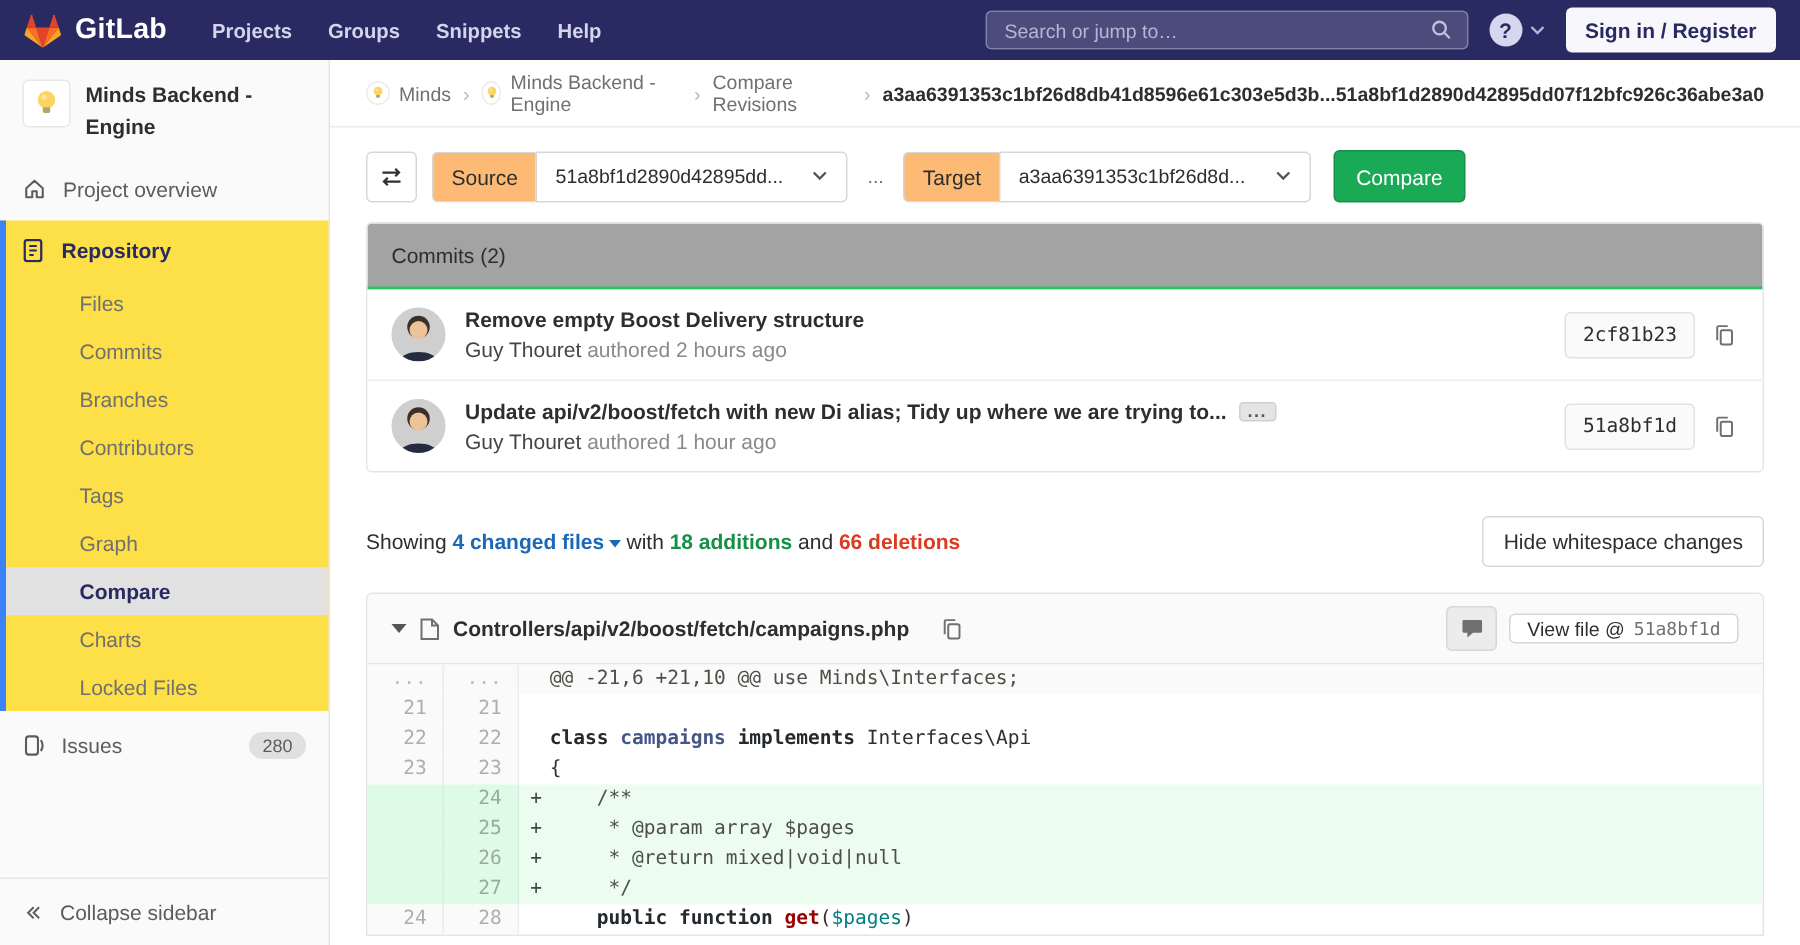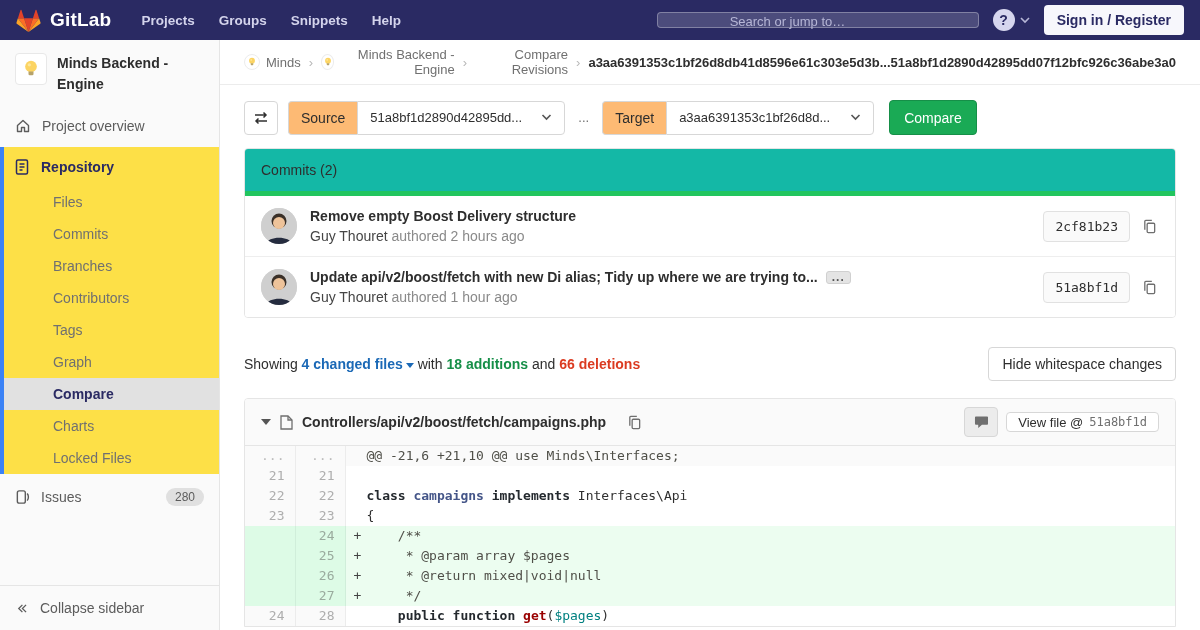--- a/index.html
+++ b/index.html
@@ -9,22 +9,22 @@
     font-family:"Liberation Sans", sans-serif;
     color:#303030; background:#fff; font-size:14px;
   }
   
   .navbar { height:40px; background:#2a2a63; display:flex; align-items:center; padding:0 16px; }
   .brand { display:flex; align-items:center; gap:9px; margin-right:18px; }
   .brand-text { color:#fff; font-size:19px; font-weight:bold; letter-spacing:.2px; }
   .nav-links { display:flex; align-items:center; }
   .nav-link { color:#d4d4ec; font-size:13.5px; font-weight:600; padding:0 12px; cursor:pointer; text-decoration:none; }
   .nav-right { margin-left:auto; display:flex; align-items:center; gap:14px; }
-  .search-box { width:322px; height:16px; background:rgba(255,255,255,.16); border:1px solid rgba(255,255,255,.30);
-    border-radius:4px; display:flex; align-items:center; padding:0 10px;flex-direction:column; }
+  .search-box { width:322px; height:26px; background:rgba(255,255,255,.16); border:1px solid rgba(255,255,255,.30);
+    border-radius:4px; display:flex; align-items:center; padding:0 10px; }
   .search-input { flex:1; background:transparent; border:0; outline:none; color:#e8e8f6; font-size:13px; font-family:"Liberation Sans",sans-serif; }
   .search-input::placeholder { color:#b6b6d6; }
   .help-wrap { display:flex; align-items:center; gap:5px; }
   .help-circle { width:22px; height:22px; border-radius:50%; background:#d6d6ee; color:#2a2a63;
     font-weight:bold; font-size:14px; display:flex; align-items:center; justify-content:center; }
   .signin-btn { background:#f7f7fc; color:#2a2a63; font-weight:bold; font-size:14px; border:0;
     border-radius:4px; padding:7px 13px; cursor:pointer; font-family:"Liberation Sans",sans-serif; }
   
   .layout { display:flex; height:590px; }
   
@@ -37,39 +37,39 @@
   .repo-block { background:#fde047; border-left:4px solid #3b82f6; }
   .repo-header { display:flex; gap:11px; align-items:center; padding:12px 15px 11px 11px; color:#2a2a63; font-weight:bold; font-size:14px; cursor:pointer; }
   .repo-sub { padding:8px 15px 8px 49px; font-size:14px; color:#707070; cursor:pointer; }
   .repo-sub.active { background:#e1e1e1; color:#2a2a63; font-weight:bold; }
   .issues-row { display:flex; align-items:center; gap:11px; padding:14px 15px; font-size:14px; color:#5c5c5c; cursor:pointer; }
   .count-badge { margin-left:auto; background:#e0e0e0; border-radius:10px; padding:2px 9px; font-size:12px; color:#5c5c5c; }
   .sidebar-footer { margin-top:auto; border-top:1px solid #e5e5e5; padding:14px 15px; display:flex; gap:11px; align-items:center; color:#5c5c5c; font-size:14px; cursor:pointer; }
   
   main { flex:1; overflow:hidden; background:#fff; }
   .breadcrumbs { display:flex; align-items:center; gap:8px; padding:0 24px; height:45px; border-bottom:1px solid #ececec; font-size:13px; color:#707070; }
-  .crumb { display:flex; align-items:center; gap:6px; cursor:pointer;text-align:right; }
+  .crumb { display:flex; align-items:center; gap:6px; cursor:pointer; }
   .crumb-avatar { width:16px; height:16px; border-radius:50%; border:1px solid #ececec; background:#fff; display:flex; align-items:center; justify-content:center; }
   .crumb-sep { color:#b8b8b8; font-size:13px; }
   .crumb-current { color:#2e2e2e; font-weight:600; }
   
   .compare-bar { display:flex; align-items:center; gap:10px; padding:15px 24px 0; }
   .swap-btn { width:34px; height:34px; border:1px solid #d7d7d7; border-radius:4px; background:#fff;
     display:flex; align-items:center; justify-content:center; cursor:pointer; }
   .input-group { display:flex; height:34px; }
   .ig-label { display:flex; align-items:center; padding:0 12px; background:#fdba74; border:1px solid #d7d7d7;
     border-right:0; border-radius:4px 0 0 4px; font-size:14px; color:#2e2e2e; }
   .ig-select { display:flex; align-items:center; justify-content:space-between; gap:14px; padding:0 12px;
     border:1px solid #d7d7d7; border-radius:0 4px 4px 0; background:#fff; font-size:13px; color:#2e2e2e; width:208px; cursor:pointer; }
   .dots-sep { color:#707070; font-size:13px; padding:0 3px; }
   .btn-green { background:#1aaa55; border:1px solid #168f48; color:#fff; font-size:14px; padding:0 14px; height:35px;
     border-radius:4px; margin-left:5px; cursor:pointer; font-family:"Liberation Sans",sans-serif; }
   
   .panel { margin:13px 24px 0; border:1px solid #e5e5e5; border-radius:4px; overflow:hidden; }
-  .panel-header { background:#14b8a6; border-bottom:5px solid #22c55e; padding:13px 16px; font-size:14px; color:#2e2e2e; }
+  .panel-header { background:#a3a3a3; border-bottom:2px solid #22c55e; padding:13px 16px; font-size:14px; color:#2e2e2e; }
   .commit-row { display:flex; align-items:center; padding:12px 16px; border-bottom:1px solid #eee; background:#fff; }
   .commit-row:last-child { border-bottom:0; }
   .commit-avatar { width:36px; height:36px; border-radius:50%; overflow:hidden; flex-shrink:0; margin-right:13px; background:#d6d6d6; }
   .commit-main { flex:1; min-width:0; }
   .commit-title-row { display:flex; align-items:center; gap:8px; }
   .commit-title { font-weight:bold; font-size:14px; color:#2e2e2e; cursor:pointer; }
   .expander { background:#e4e4e4; border:1px solid #d0d0d0; border-radius:3px; height:13px; padding:0 5px;
     display:inline-flex; align-items:center; color:#555; font-size:12px; font-weight:bold; letter-spacing:1px; line-height:0; cursor:pointer; }
   .commit-meta { font-size:14px; color:#8a8a8a; margin-top:4px; }
   .commit-author { color:#454545; cursor:pointer; }

